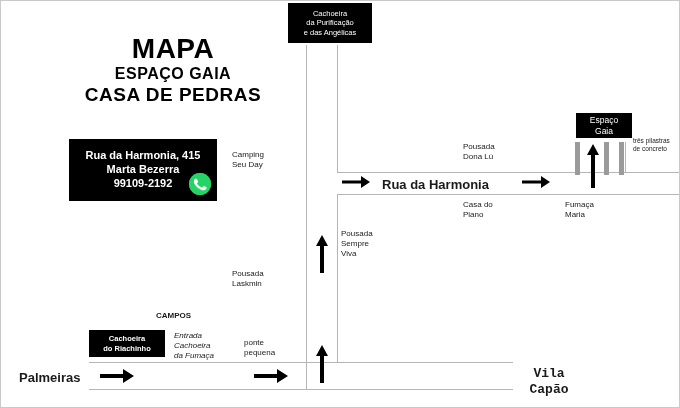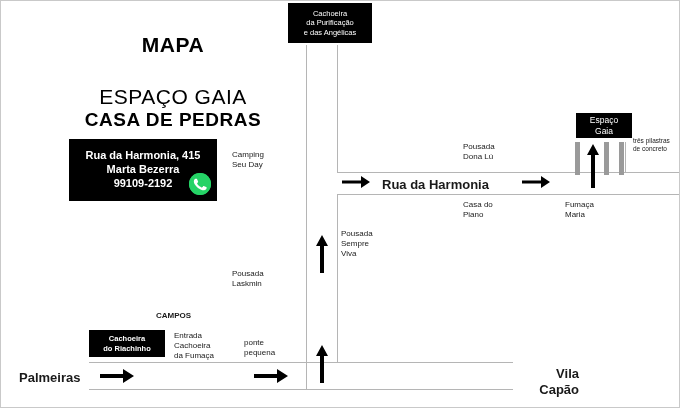--- a/index.html
+++ b/index.html
@@ -19,22 +19,22 @@
 
   
   .title-block{
     position:absolute;
     left:52px; top:32px;
     width:240px;
     text-align:center;
     color:#000;
     line-height:1.15;
   }
-  .title-1{font-size:21px;font-weight:bold;letter-spacing:.5px;}
-  .title-2{font-size:21px;font-weight:normal;letter-spacing:.5px;margin-top:28px;}
+  .title-1{font-size:28px;font-weight:bold;letter-spacing:.5px;}
+  .title-2{font-size:16px;font-weight:bold;letter-spacing:.5px;}
   .title-3{font-size:19px;font-weight:bold;letter-spacing:.5px;}
 
   
   .blackbox{
     position:absolute;
     background:#000;
     color:#fff;
     text-align:center;
     box-sizing:border-box;
     display:flex;
@@ -237,31 +237,31 @@
 
   <div class="label sm" style="left:564px; top:199px; width:56px;">
     <div>Fumaça</div>
     <div>Maria</div>
   </div>
 
   <div class="label md bold" style="left:381px; top:176px; width:110px; text-align:left;">Rua da Harmonia</div>
 
   <div class="label sm bold" style="left:155px; top:310px; width:90px;">CAMPOS</div>
 
-  <div class="label sm" style="left:173px; top:330px; width:70px;">
+  <div class="label sm" style="left:173px; top:330px; width:70px;font-style:italic;">
     <div>Entrada</div>
     <div>Cachoeira</div>
     <div>da Fumaça</div>
   </div>
 
   <div class="label sm" style="left:243px; top:337px; width:56px;">
     <div>ponte</div>
     <div>pequena</div>
   </div>
 
   <div class="label md bold" style="left:18px; top:369px; width:72px; text-align:left;">Palmeiras</div>
 
-  <div class="label md bold" style="left:518px; top:365px; width:60px; text-align:right;">
+  <div class="label md bold" style="left:518px; top:365px; width:60px; text-align:center;font-family:Liberation Mono, monospace;">
     <div>Vila</div>
     <div>Capão</div>
   </div>
 
 </div>
 
 </body></html>

